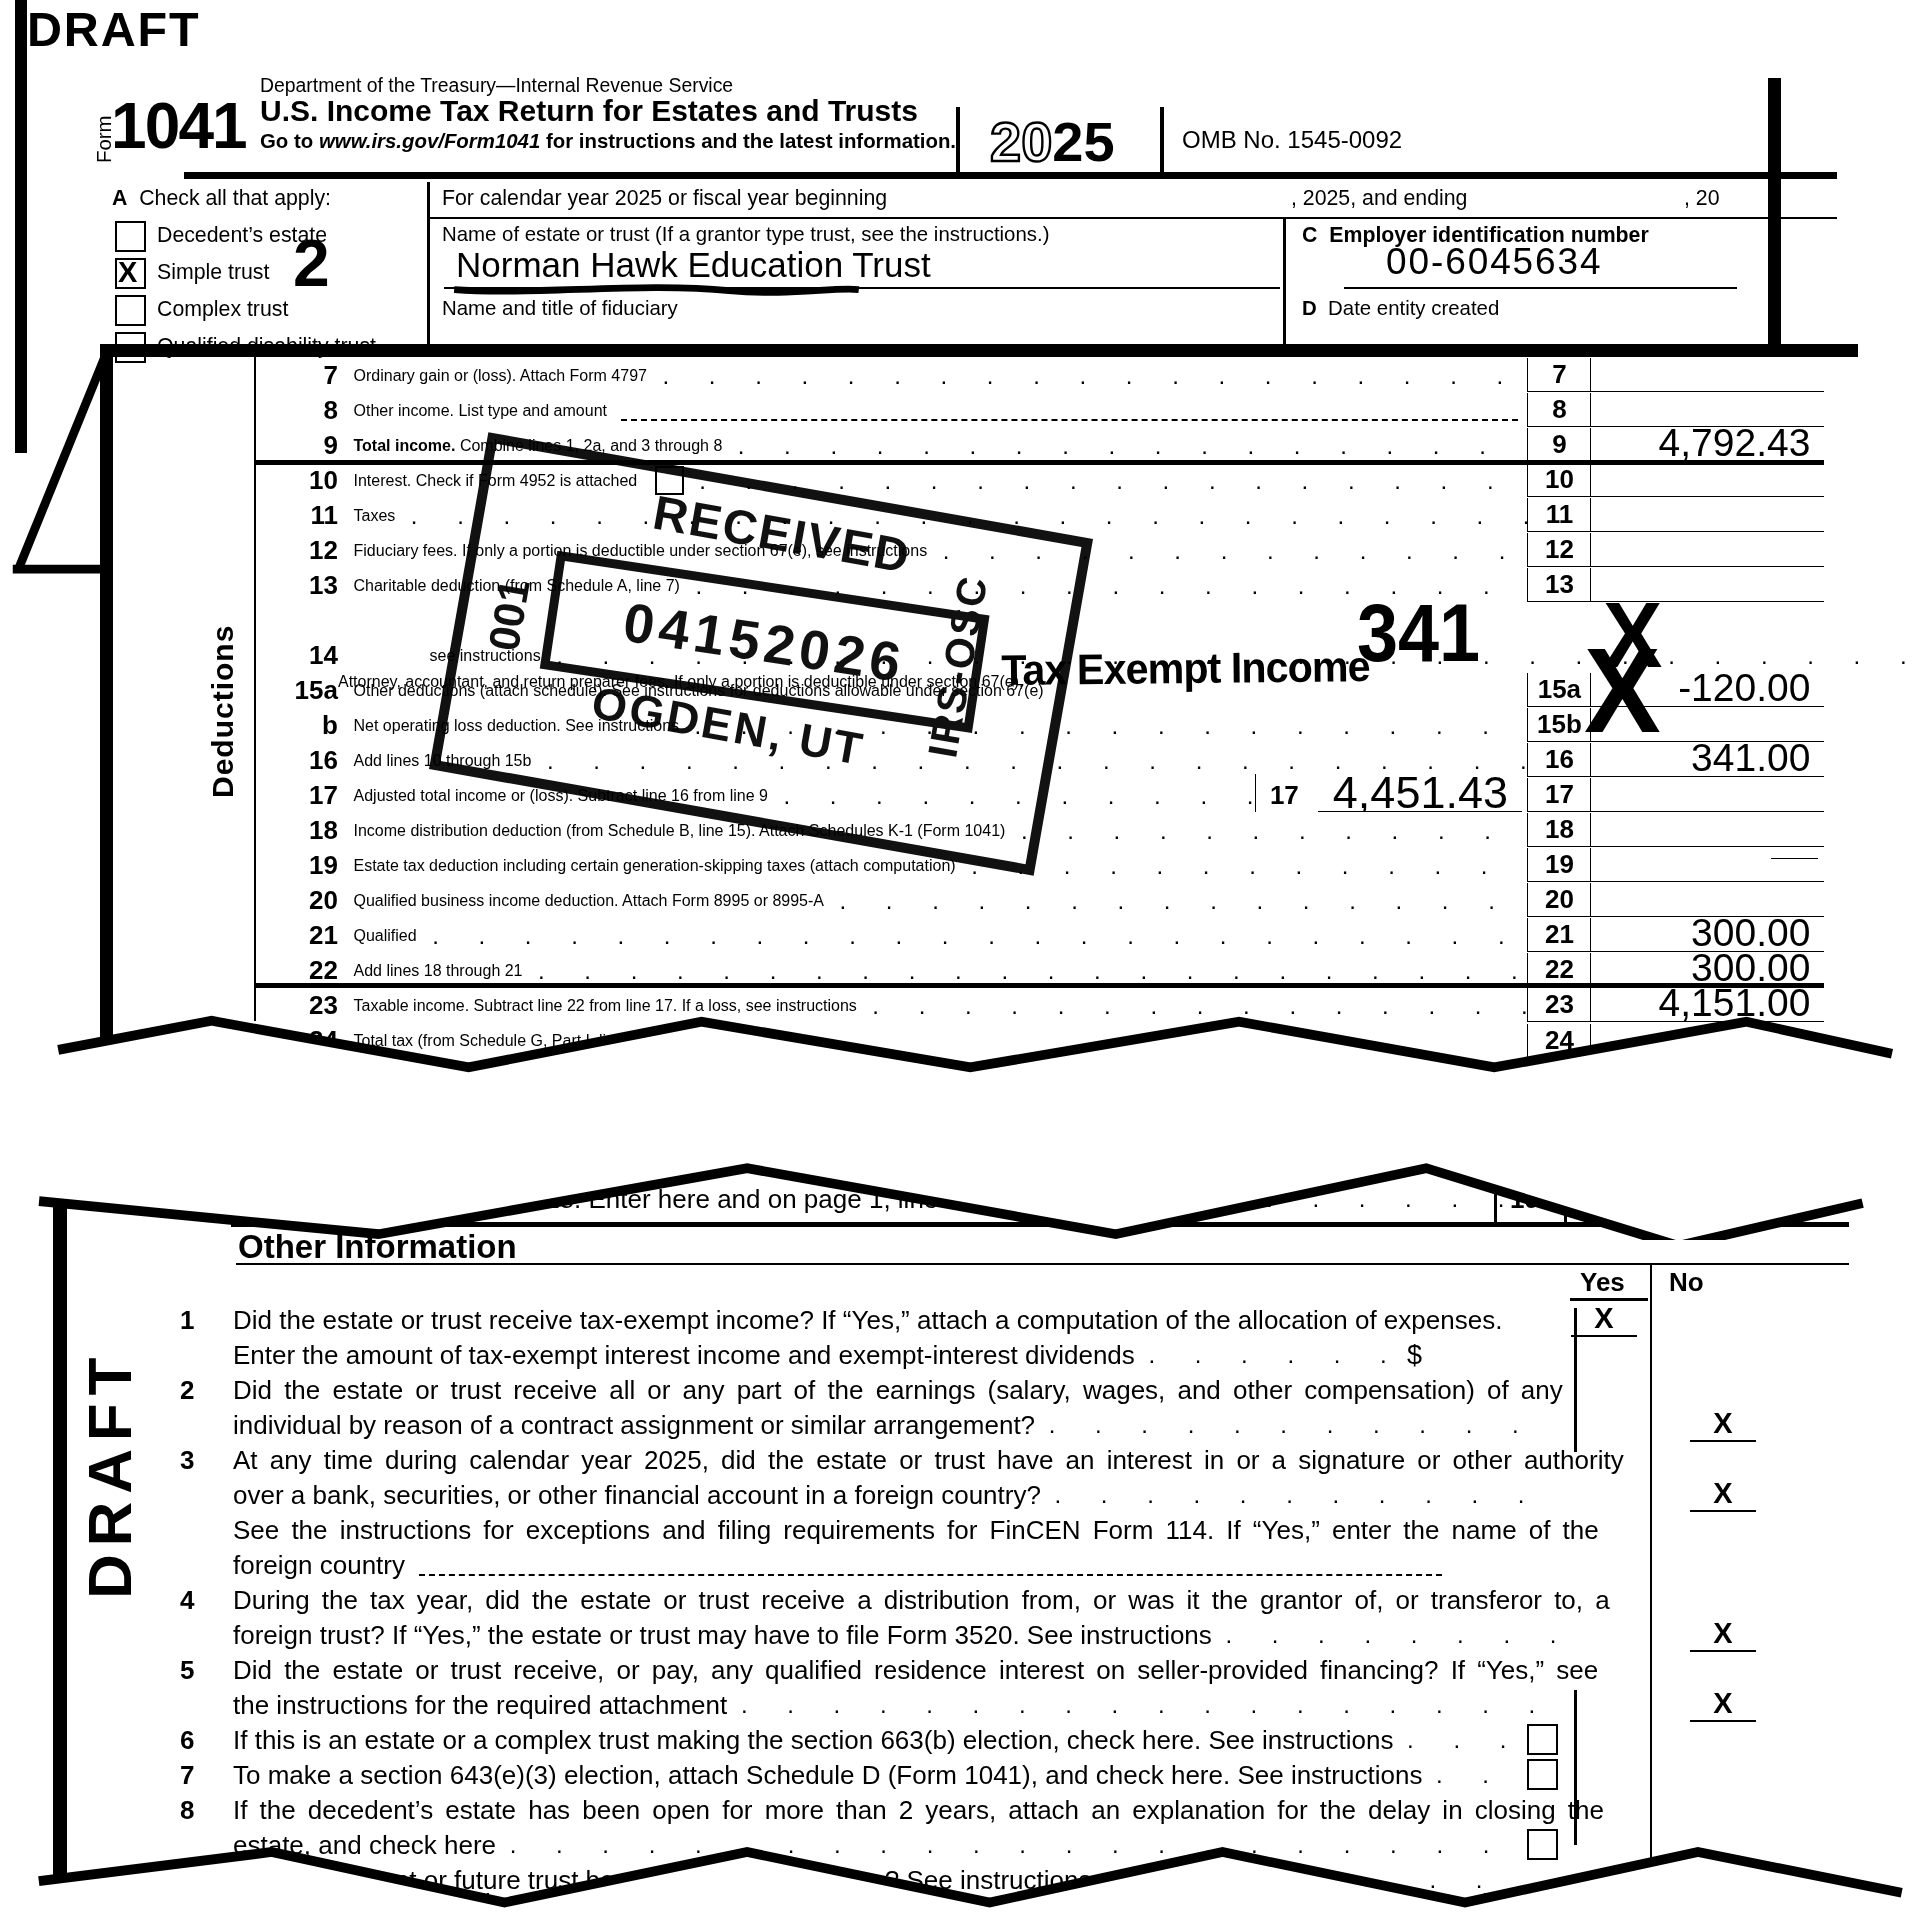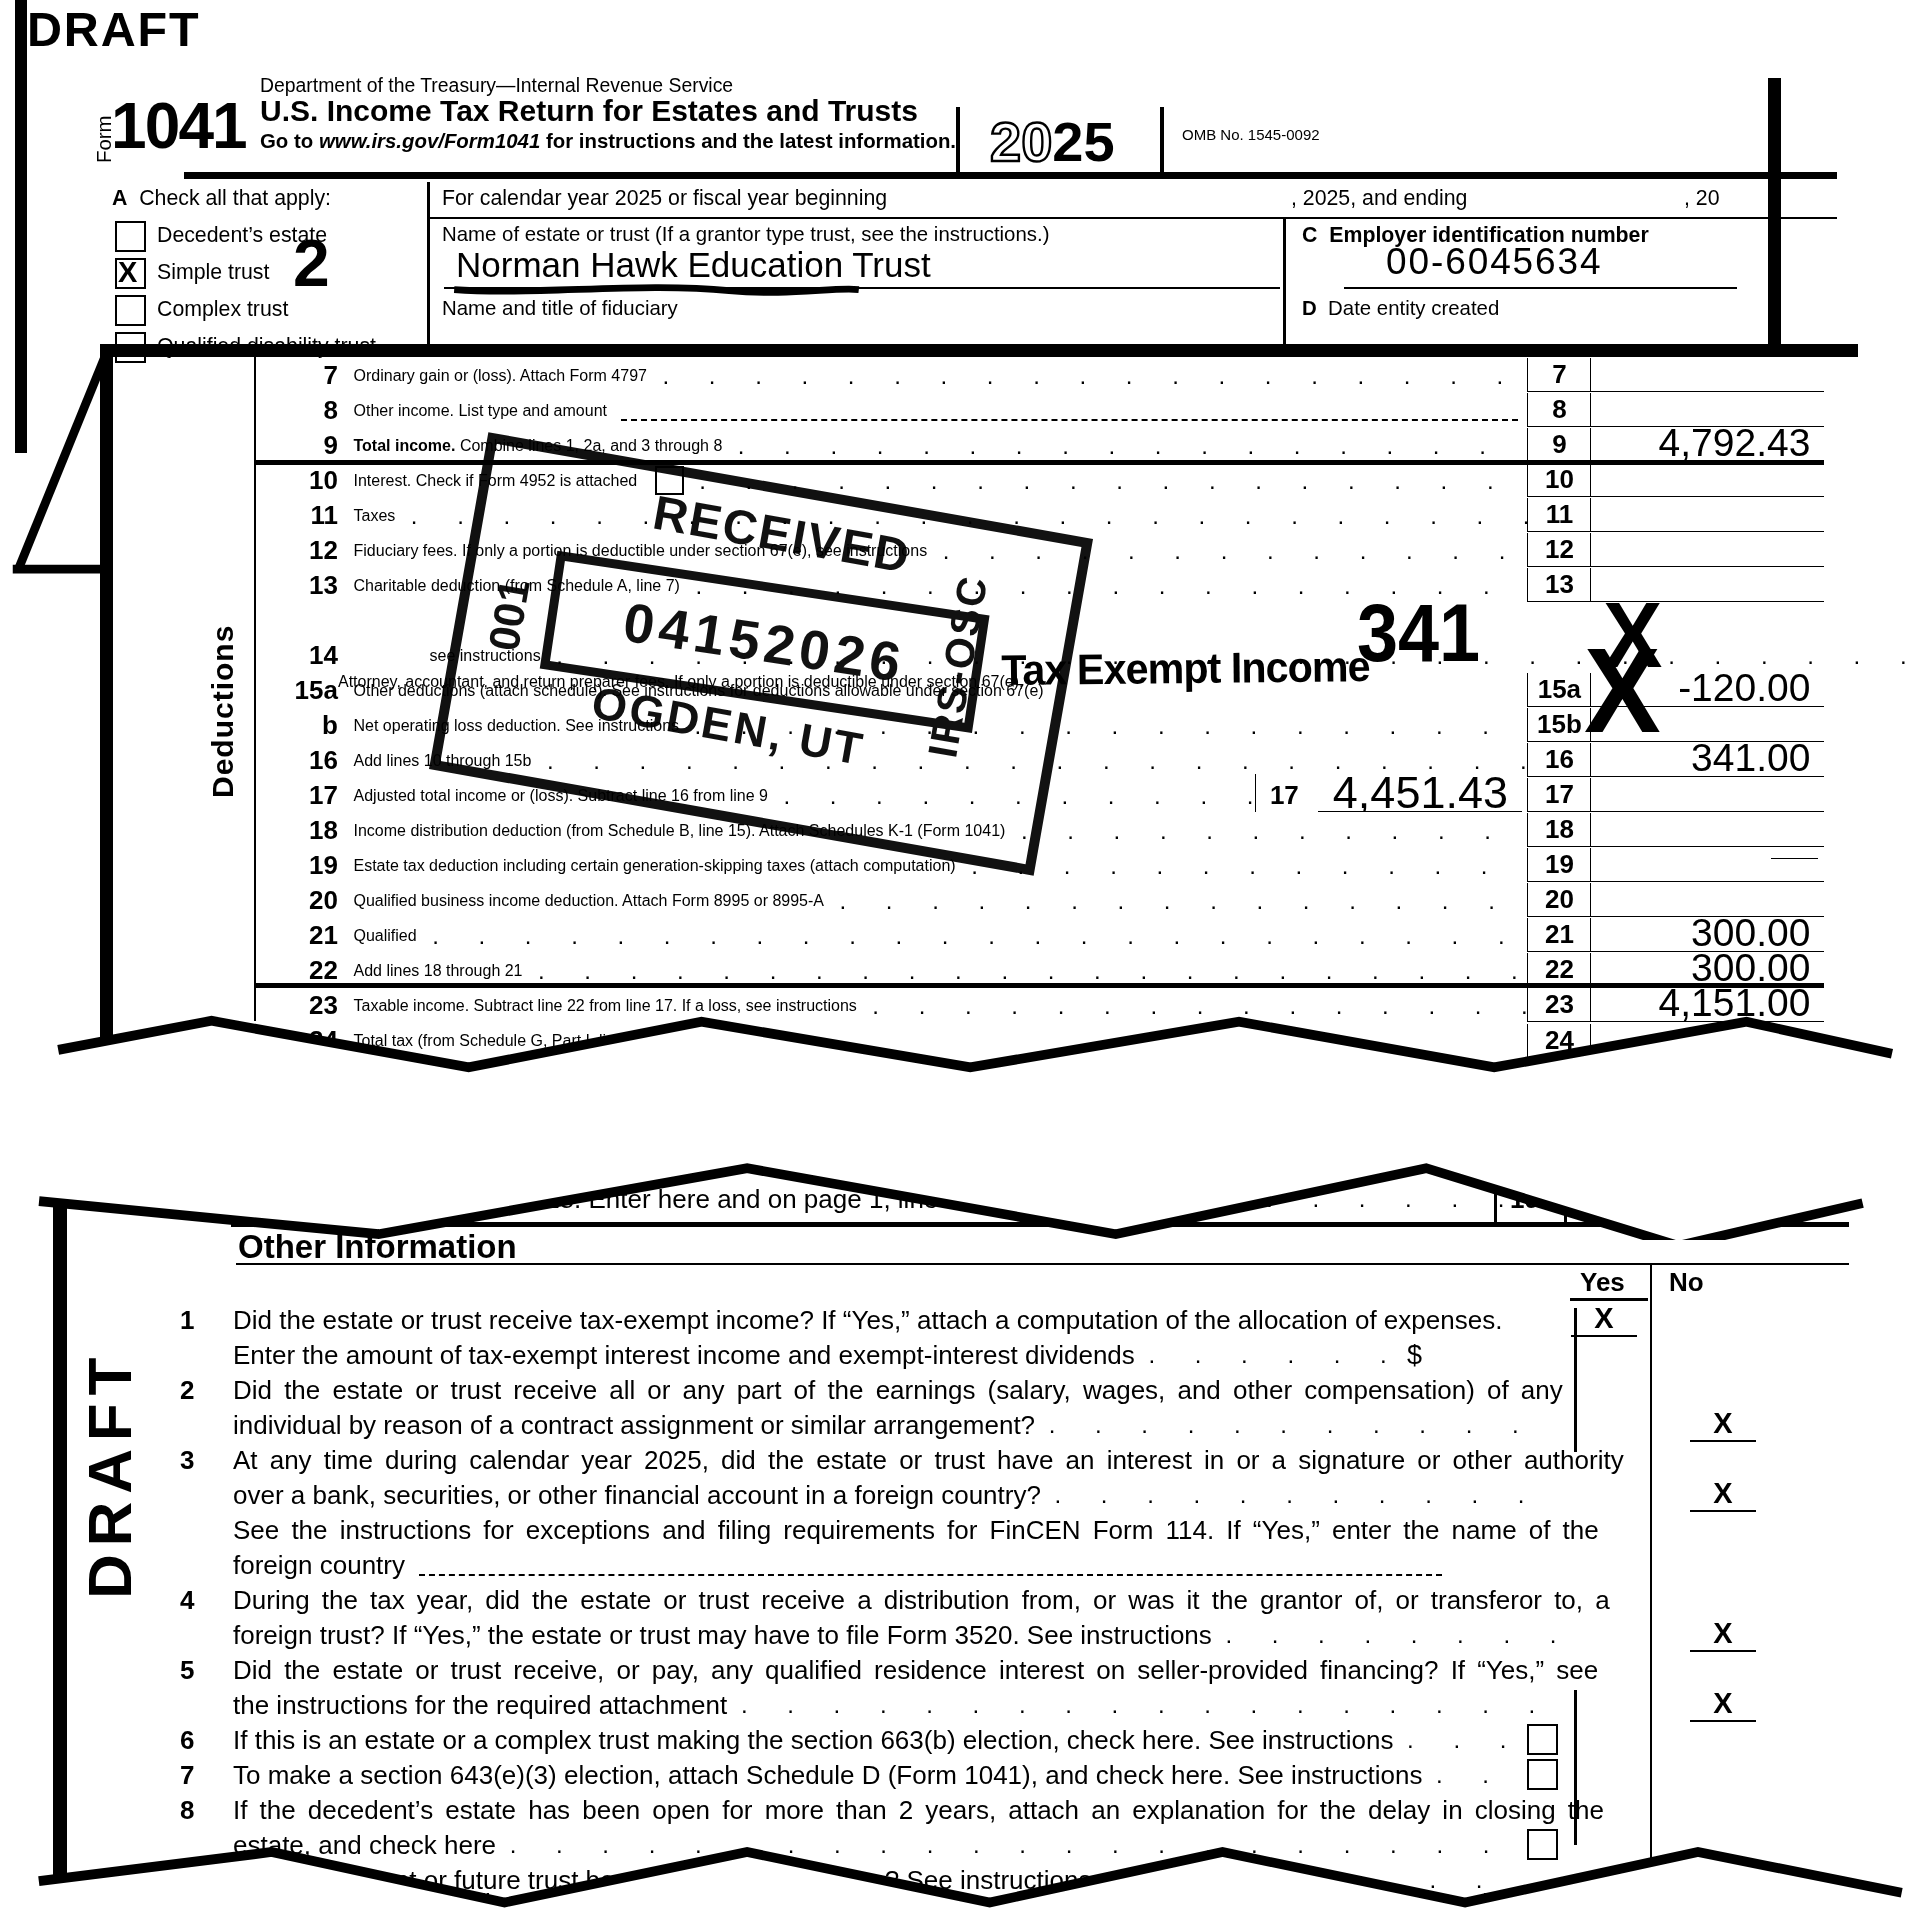--- a/index.html
+++ b/index.html
@@ -11,21 +11,21 @@
   
   .draft-top{font-size:50px;font-weight:bold;letter-spacing:1.9px;transform:scale(.97,.95);transform-origin:0 0;}
   .form-vert{transform:rotate(-90deg);transform-origin:0 0;font-size:20.4px;}
   .form-num{font-size:64px;font-weight:bold;letter-spacing:-1.9px;}
   .dept{font-size:19.4px;}
   .h-title{font-size:30px;font-weight:bold;}
   .h-goto{font-size:20.4px;font-weight:bold;}
   .h-goto i{font-style:italic;}
   .year{font-size:56px;font-weight:bold;}
   .year .out{color:#fff;-webkit-text-stroke:2.4px #000;}
-  .omb{font-size:15px;text-align:right;}
+  .omb{font-size:24px;text-align:right;}
   .lbl{font-size:21.3px;}
   .lbl b{font-weight:bold;}
   .small-lbl{font-size:20.4px;}
   .cb{position:absolute;width:27px;height:27px;border:2.9px solid #000;background:#fff;}
   .cb .x{position:absolute;left:1px;top:-3.9px;font-size:29px;font-weight:bold;}
   .entity-name{font-size:35px;}
   .ein{font-size:37px;letter-spacing:1.9px;}
   .hand{font-weight:bold;}
   
   #rows{position:absolute;left:262px;top:357px;width:1562px;}

